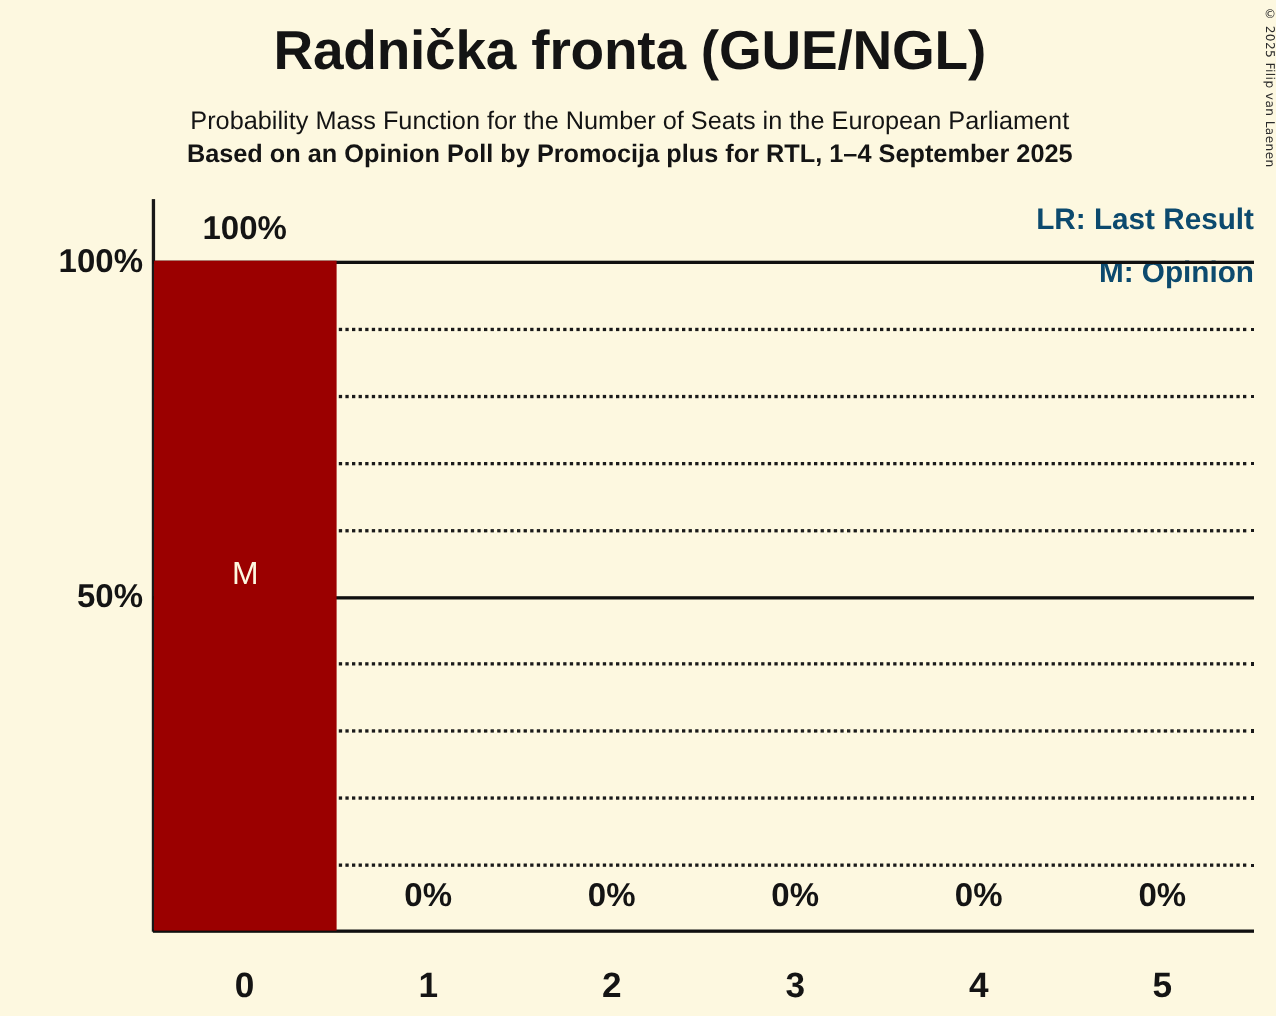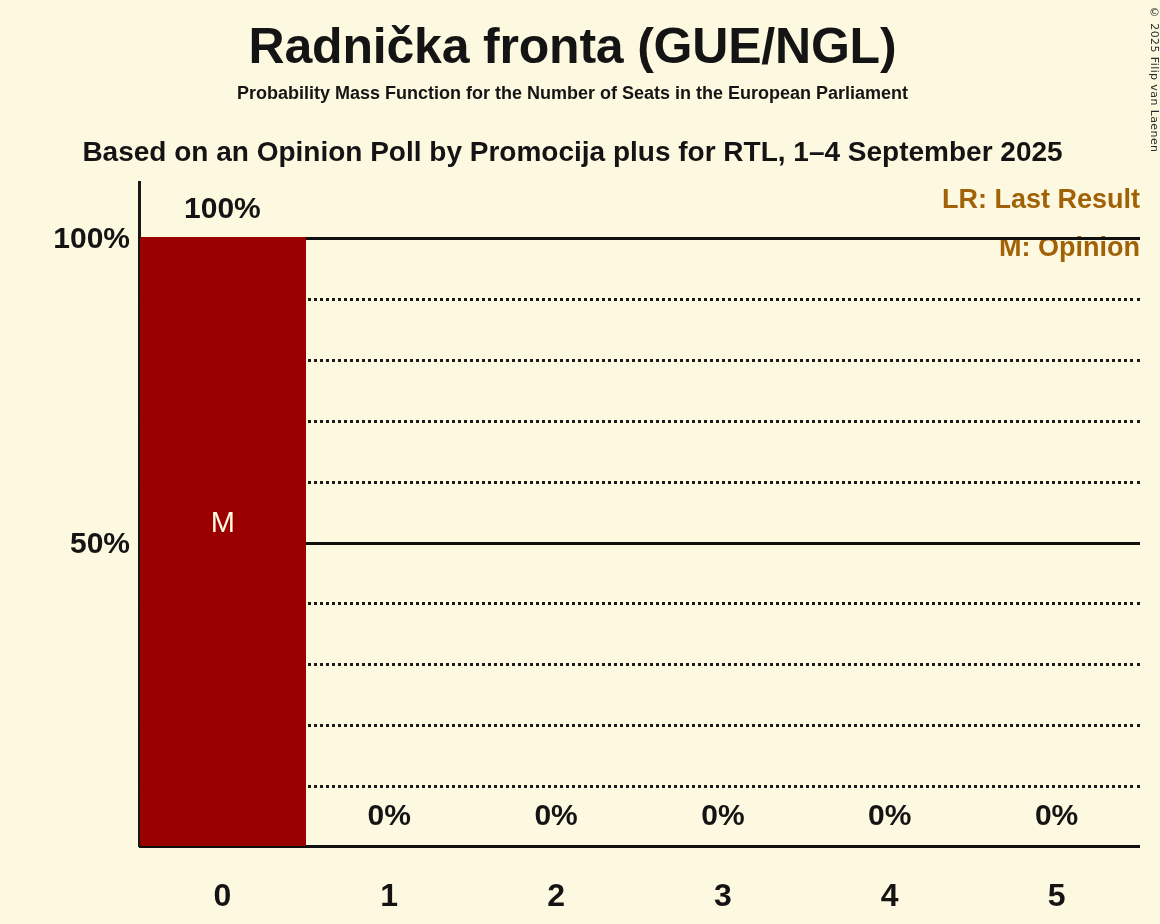--- a/index.html
+++ b/index.html
@@ -31,28 +31,28 @@
     text-align: center;
   }
   #chart-title {
     top: 20px;
     font-size: 50px;
     font-weight: bold;
     letter-spacing: -0.2px;
     line-height: 1.05;
   }
   #chart-subtitle {
-    top: 84px;
-    font-size: 18px;
-    font-weight: bold;
+    top: 97px;
+    font-size: 23px;
+    font-weight: normal;
     line-height: 1.05;
   }
   #chart-source {
-    top: 137px;
-    font-size: 28px;
+    top: 127px;
+    font-size: 23px;
     font-weight: bold;
     line-height: 1.05;
   }
 
   
   #copyright {
     position: absolute;
     right: -1px;
     top: 6px;
     font-size: 11px;
@@ -148,21 +148,21 @@
     line-height: 1;
   }
 
   
   .legend-entry {
     position: absolute;
     right: 20px;
     text-align: right;
     font-size: 27px;
     font-weight: bold;
-    color: #a16207;
+    color: #0c4a6e;
     white-space: nowrap;
     line-height: 1;
   }
   #legend-lr { top: 186px; }
   #legend-m  { top: 234px; }
 </style>
 </head>
 <body>
 
 <div id="chart-root">

